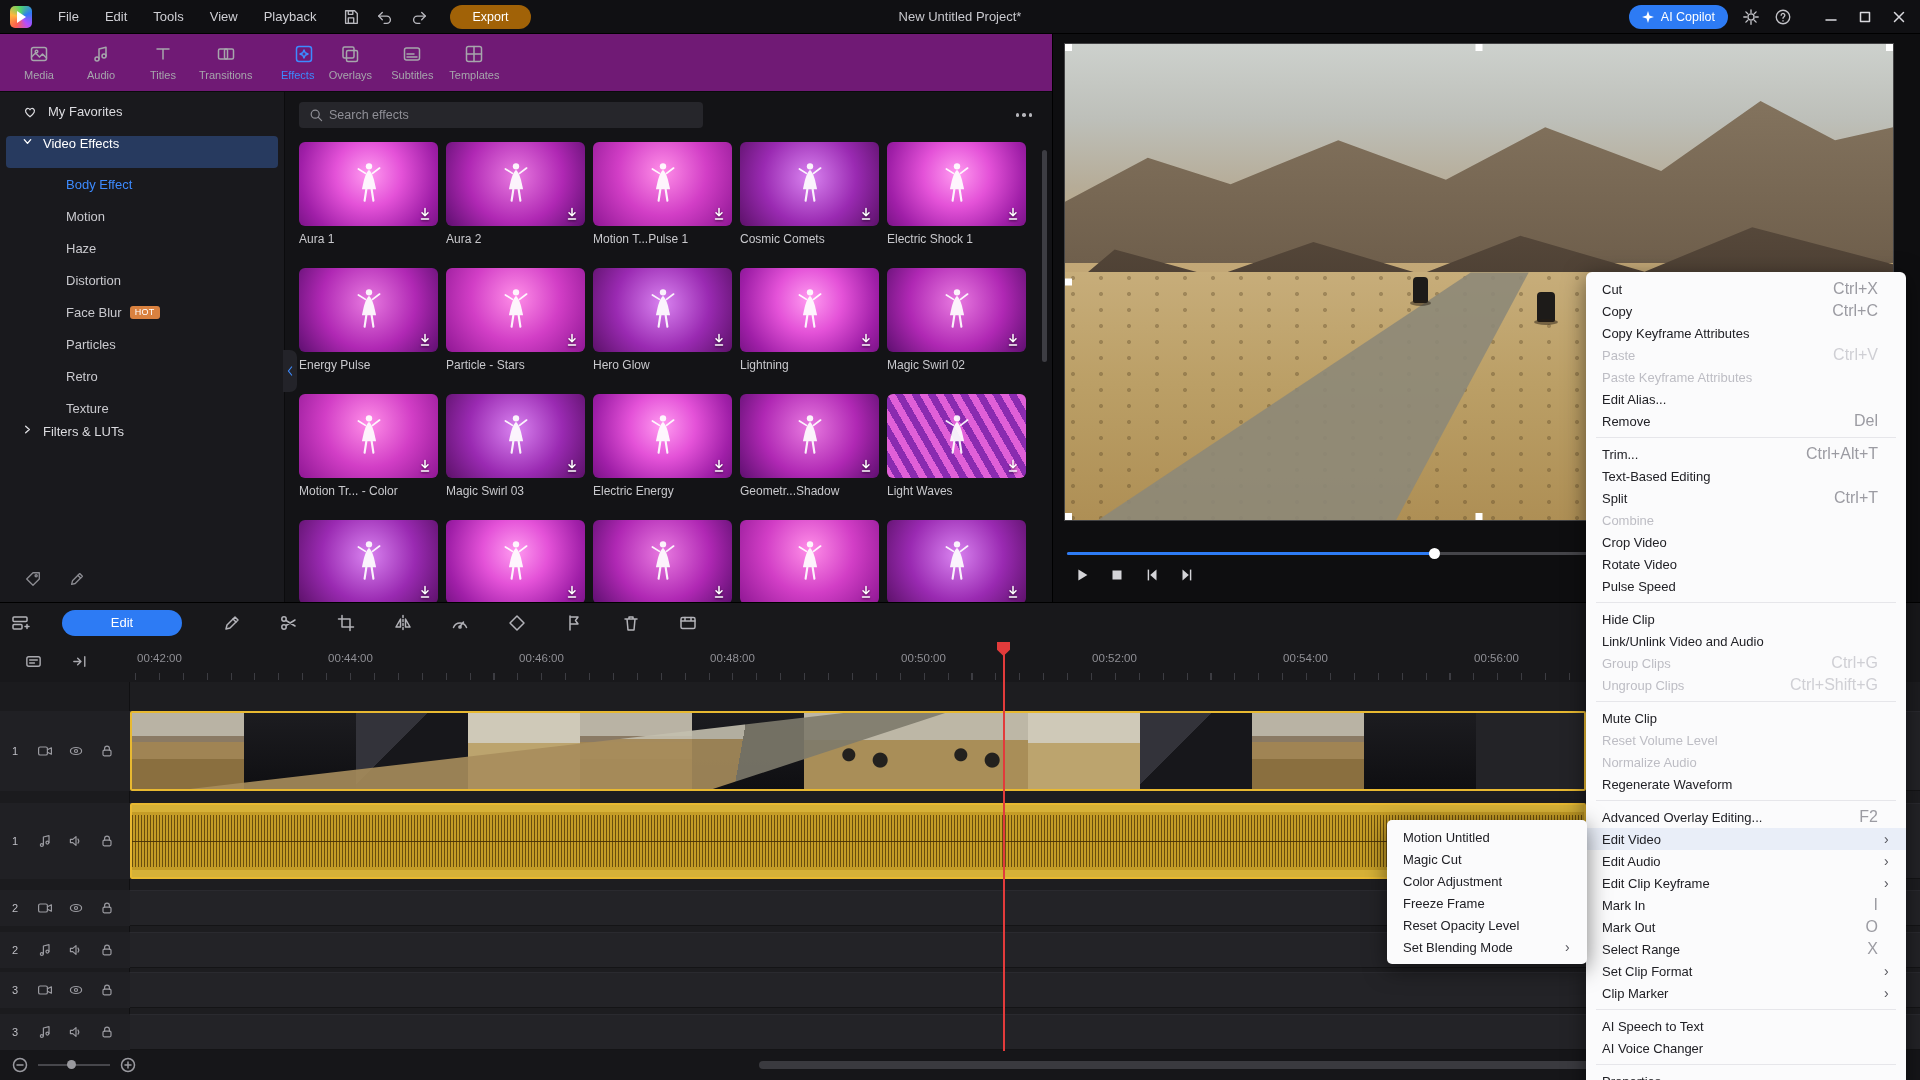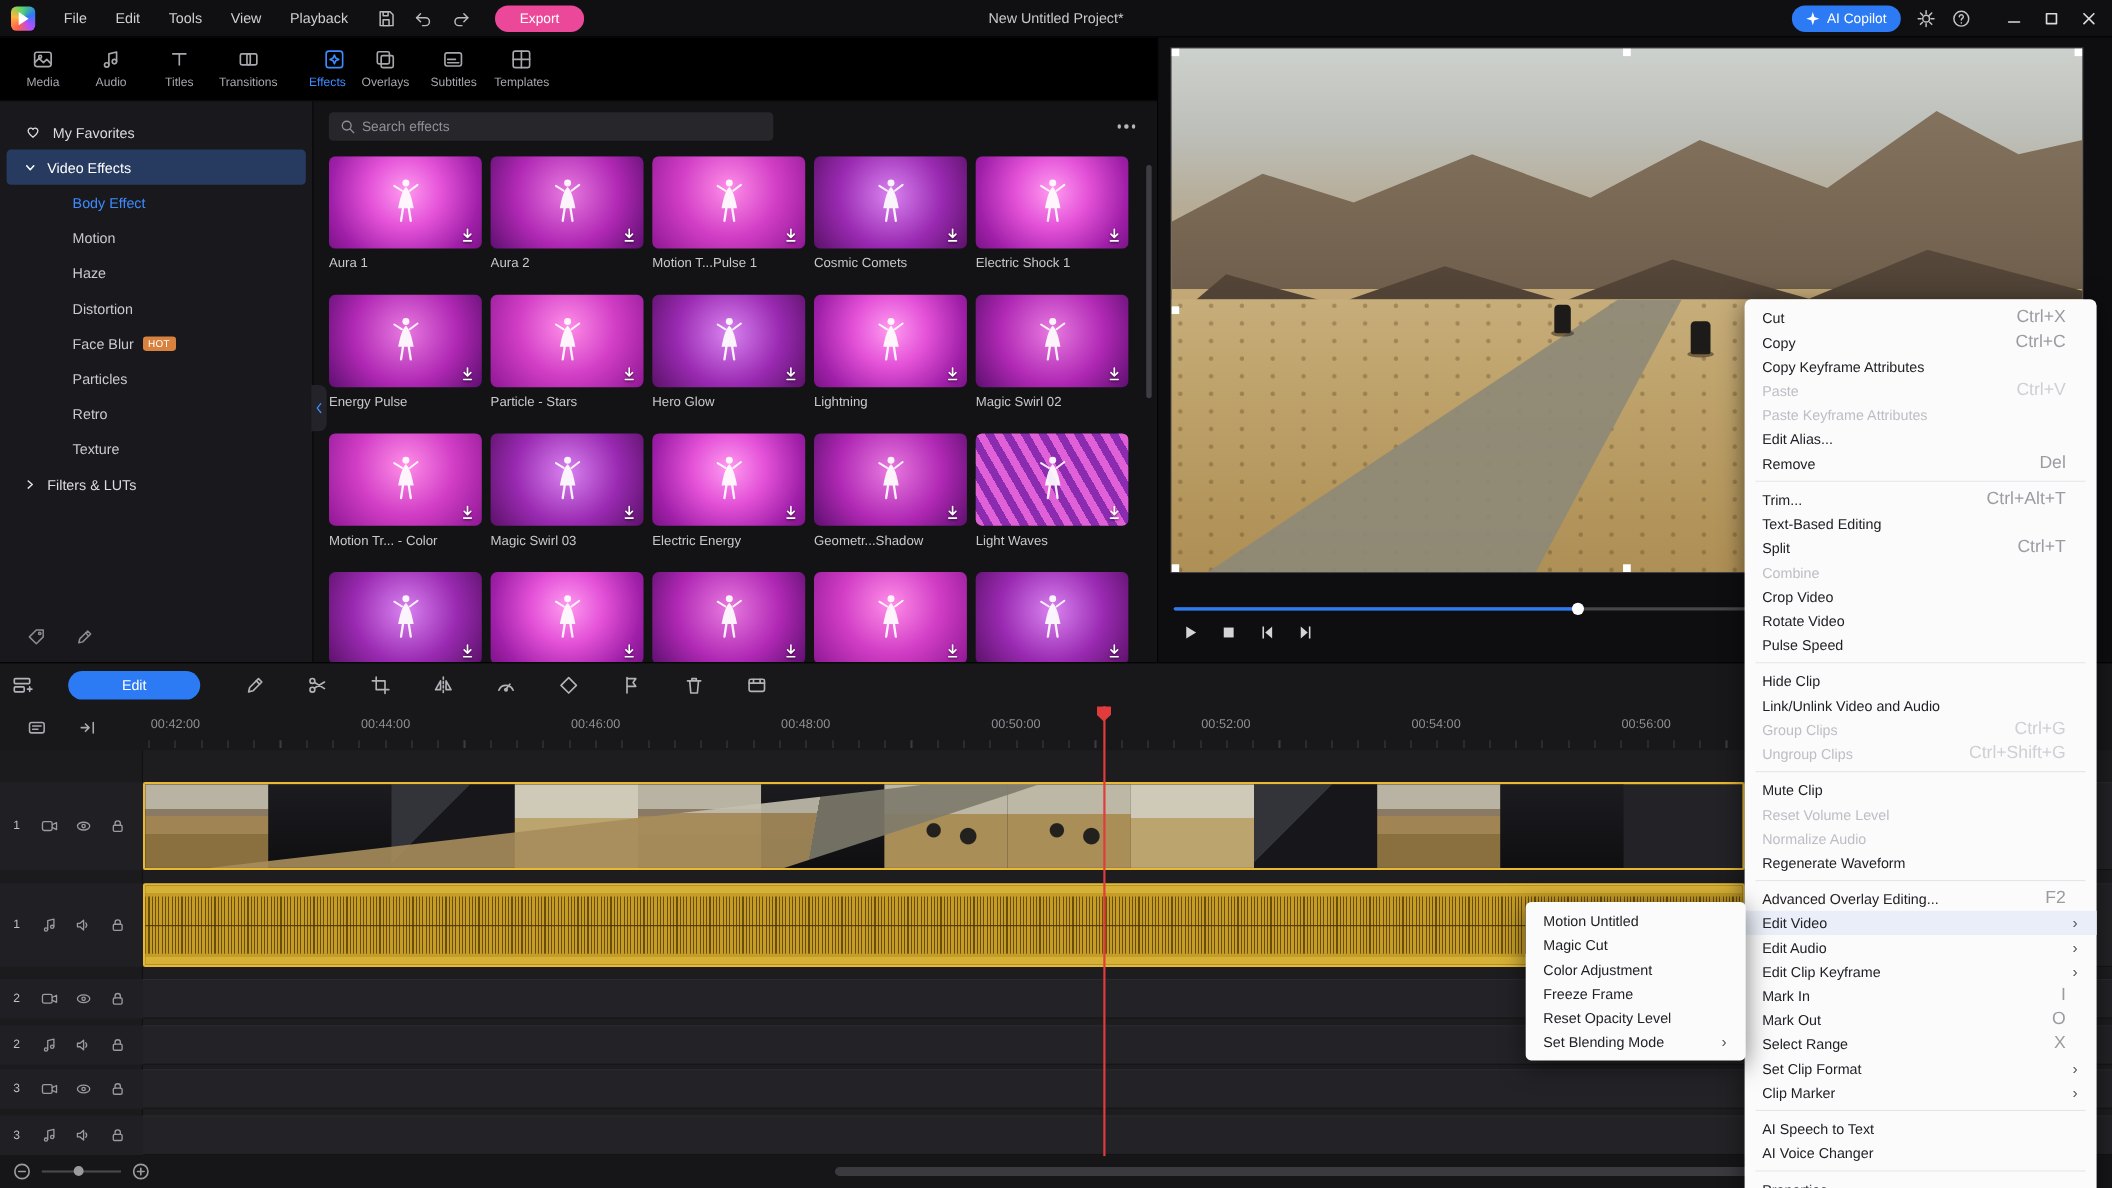--- a/index.html
+++ b/index.html
@@ -11,38 +11,38 @@
 
   
   .titlebar { position:absolute; left:0; top:0; width:1920px; height:34px; background:#101013; display:flex; align-items:center; border-bottom:1px solid #000; z-index:50; }
   .logo { width:22px; height:22px; margin-left:10px; border-radius:5px;
     background:conic-gradient(from 210deg, #ff5f4d, #ffb63d, #53d769, #2d7bf4, #b44dff, #ff5f4d); position:relative; }
   .logo::after { content:""; position:absolute; left:7px; top:5px; width:0; height:0; border-left:9px solid #fff; border-top:6px solid transparent; border-bottom:6px solid transparent; }
   .menus { display:flex; gap:26px; margin-left:26px; }
   .menu-top { color:#cfcfd4; cursor:default; }
   .tb-icons { display:flex; gap:16px; margin-left:26px; color:#b9b9bf; }
   .tb-icon { width:18px; height:18px; }
-  .export-btn { margin-left:22px; height:24px; padding:0 22px; border:none; border-radius:12px; background:#ec4899; color:#fff; font-size:12.5px; font-family:inherit; }
+  .export-btn { margin-left:22px; height:24px; padding:0 22px; border:none; border-radius:12px; background:#a16207; color:#fff; font-size:12.5px; font-family:inherit; }
   .tb-center { position:absolute; left:50%; transform:translateX(-50%); color:#c8c8cd; }
   .tb-right { margin-left:auto; display:flex; align-items:center; gap:14px; padding-right:6px; }
   .copilot-btn { display:flex; align-items:center; gap:7px; height:24px; padding:0 13px; border:none; border-radius:12px; background:#2d7bf4; color:#fff; font-size:12.5px; font-family:inherit; }
   .win-btns { display:flex; gap:4px; margin-left:10px; }
   .win-btn { width:30px; height:26px; display:flex; align-items:center; justify-content:center; color:#d9d9de; }
 
   
-  .left-panel { position:absolute; left:0; top:34px; width:1053px; height:568px; background:#000000; border-right:1px solid #000; }
+  .left-panel { position:absolute; left:0; top:34px; width:1053px; height:568px; background:#701a75; border-right:1px solid #000; }
   .tabbar { height:58px; display:flex; align-items:center; padding-left:8px; border-bottom:1px solid #0a0a0c; }
   .tab { min-width:62px; padding:0 5px; display:flex; flex-direction:column; align-items:center; gap:5px; color:#a6a6ac; }
   .tab .tab-label { font-size:11px; }
   .tab.active { color:#3d8bff;align-items:flex-end; }
   .tab-ic { width:20px; height:20px; }
 
   .panel-body { position:absolute; top:58px; left:0; right:0; bottom:0; display:flex; }
   .sidebar { width:284px; background:#19191d; position:relative; padding-top:12px; }
-  .side-row { height:32px; display:flex; align-items:center; gap:10px; padding-left:22px; color:#dcdce0; }
+  .side-row { height:32px; display:flex; gap:10px; padding-left:22px; color:#dcdce0; }
   .side-row.group-selected { background:#273a5f; margin:0 6px; border-radius:4px; padding-left:16px; color:#fff; }
   .side-cat { height:32px; display:flex; align-items:center; gap:8px; padding-left:66px; color:#c9c9ce; }
   .side-cat.selected .cat-label { color:#3d8bff; }
   .hot-badge { background:#d9813f; color:#fff; font-size:9px; font-weight:normal; border-radius:3px; padding:1.5px 5px; letter-spacing:.3px; }
   .side-bottom { position:absolute; left:24px; bottom:14px; display:flex; gap:26px; color:#8b8b91; }
   .collapse-handle { position:absolute; left:283px; top:258px; width:14px; height:42px; background:#232329; border-radius:0 7px 7px 0; display:flex; align-items:center; justify-content:center; color:#3d8bff; z-index:5; }
 
   .fx-panel { flex:1; position:relative; background:#131316; border-left:1px solid #0b0b0d; }
   .search-row { position:absolute; top:10px; left:14px; right:16px; height:26px; display:flex; align-items:center; }
   .search-input { width:404px; height:26px; background:#26262b; border:none; border-radius:4px; color:#c5c5ca; font-size:12.5px; font-family:inherit; padding-left:30px; }

